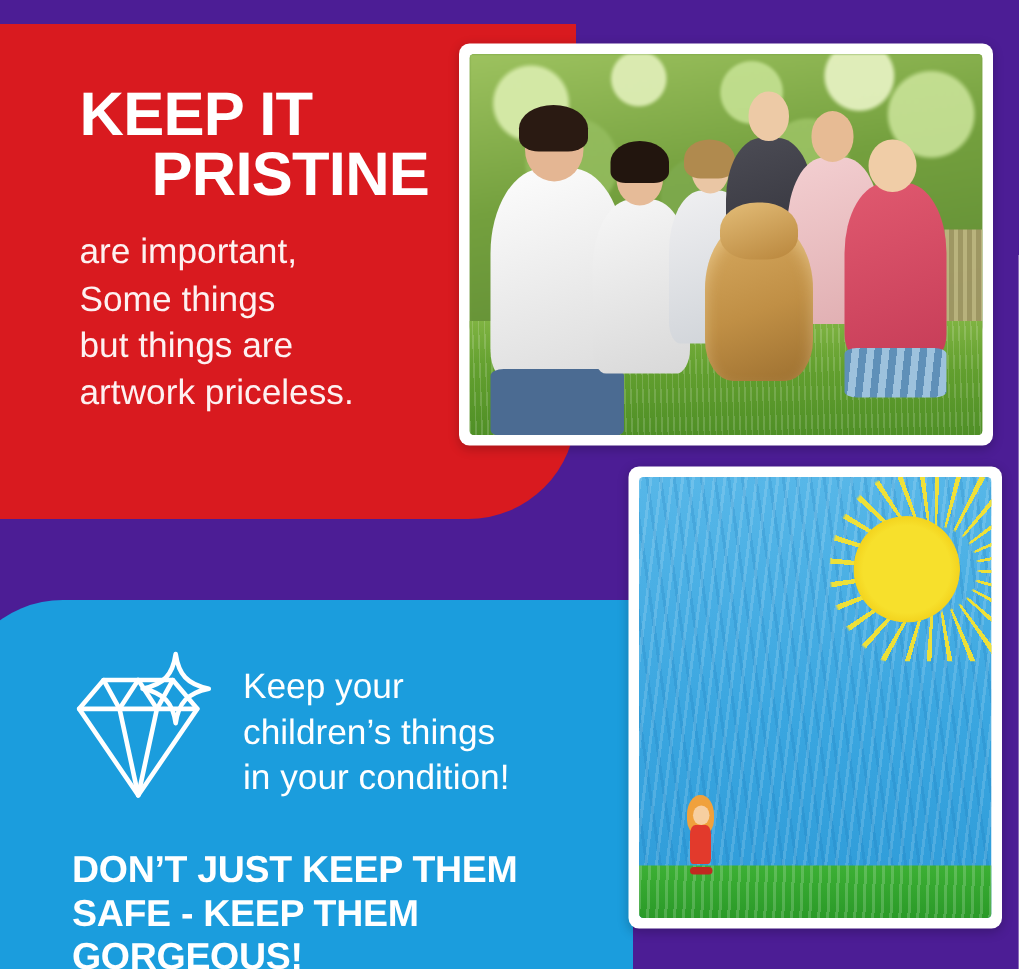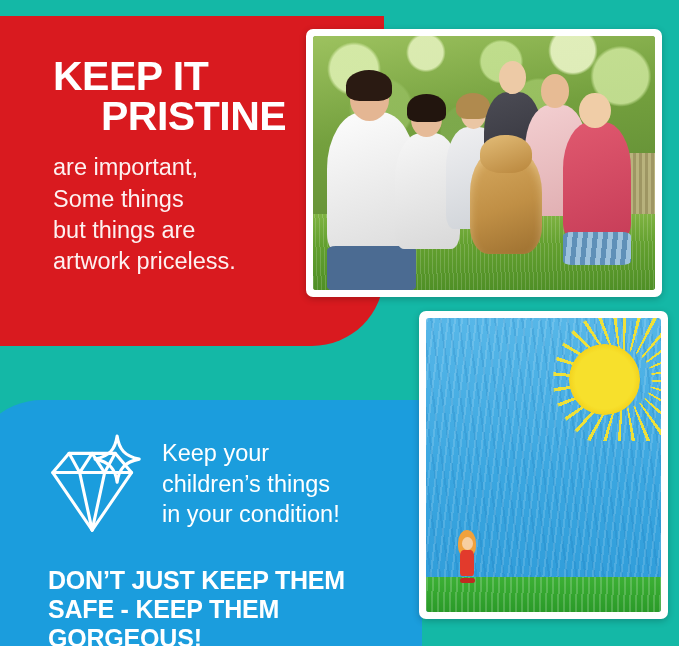--- a/index.html
+++ b/index.html
@@ -3,21 +3,21 @@
 <meta charset="utf-8">
 <style>
   html,body{margin:0;padding:0;}
   body{
     width:679px;height:646px;
     background:#f4f4f4;
     font-family:"Liberation Sans", sans-serif;
     overflow:hidden;
     position:relative;
   }
-  .stage{position:absolute;inset:0;background:#14b8a6;}
+  .stage{position:absolute;inset:0;background:#4c1d95;}
 
   
   .red-panel{
     position:absolute;
     left:-30px; top:16px;
     width:414px; height:330px;
     background:#d91a1f;
     border-radius:0 0 72px 0;
     box-sizing:border-box;
   }
@@ -50,21 +50,21 @@
     position:absolute;
     left:-30px; top:400px;
     width:452px; height:246px;
     background:#1b9ddd;
     border-radius:72px 0 0 0;
     box-sizing:border-box;
   }
   .blue-top{
     position:absolute;
     left:78px; top:28px;
-    display:flex;align-items:flex-start;gap:18px;
+    display:flex;align-items:center;gap:18px;
   }
   .gem-icon{width:96px;height:104px;flex:none;margin-top:6px;}
   .blue-copy{
     color:#ffffff;
     font-size:23.5px;
     line-height:1.3;
     font-weight:400;
     padding-top:10px;
   }
   .blue-copy span{display:block;}

